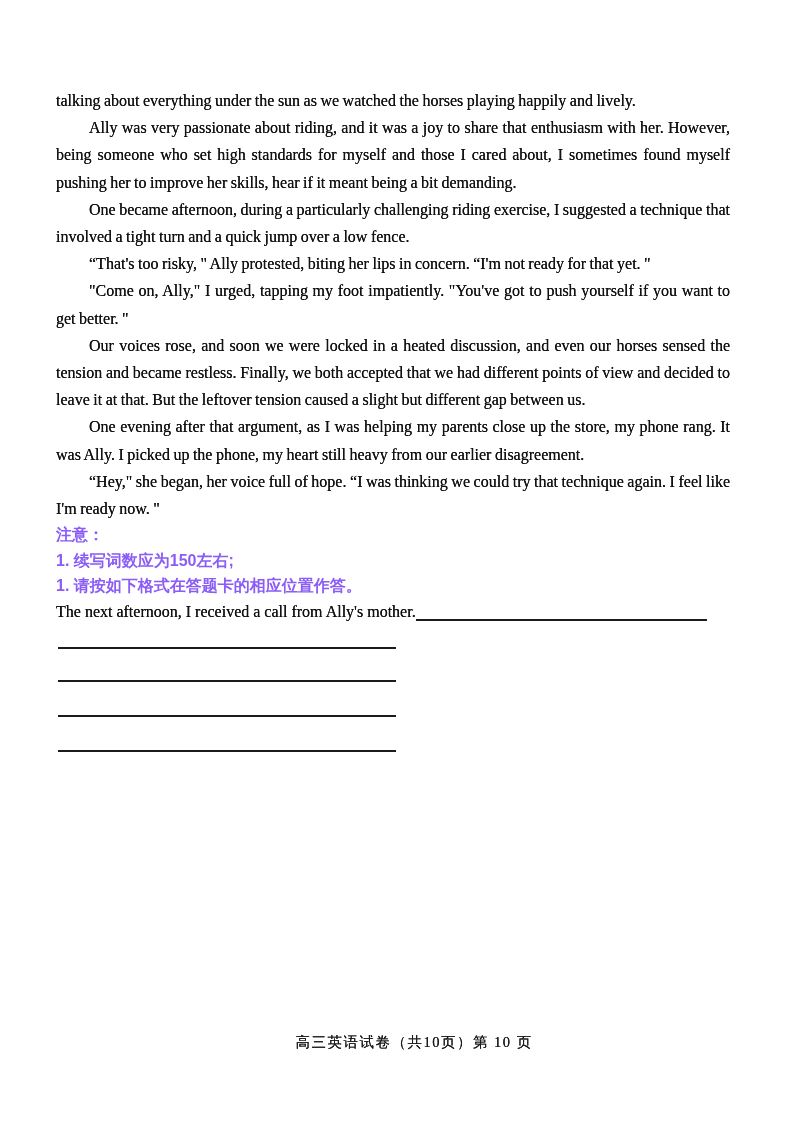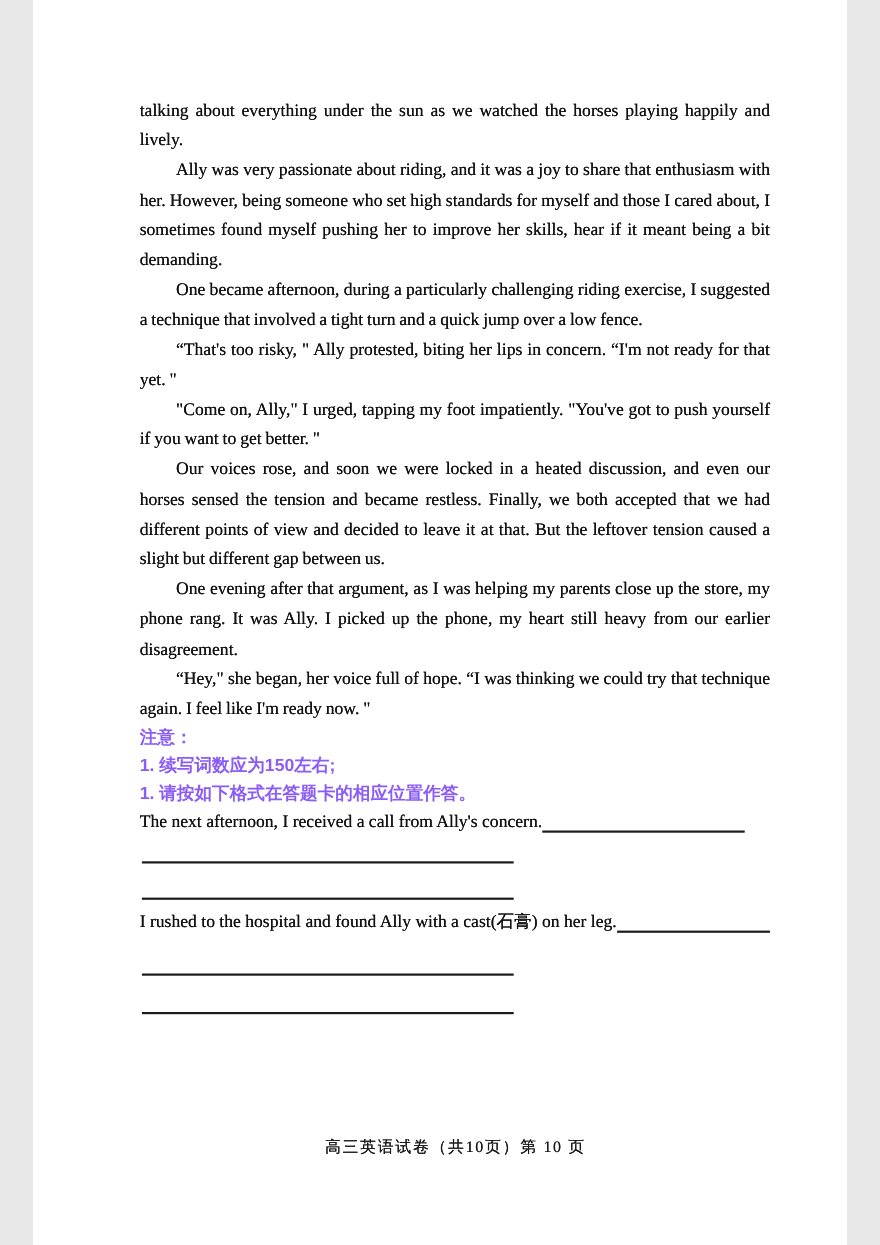--- a/index.html
+++ b/index.html
@@ -1,24 +1,24 @@
 <!DOCTYPE html>
 <html><head>
 <meta charset="utf-8">
 <style>
   html,body { margin:0; padding:0; background:#e8e8e8; }
   .page {
     position:relative;
-    width:740px; height:1132px;
+    width:800px; height:1132px;
     margin:0 auto;
     background:#ffffff;
     color:#121212;
     font-family:"Liberation Serif","DejaVu Serif",serif;
     box-sizing:border-box;
-    padding:87px 70px 0 97px;
+    padding:87px 70px 0 56px;
     overflow:hidden;
   }
   
   .story p {
     margin:0;
     font-size:16px;
     line-height:27.2px;
     text-align:justify;
     text-indent:33px;
     word-spacing:-0.5px;
@@ -92,30 +92,26 @@
     <p>“Hey," she began, her voice full of hope. “I was thinking we could try that technique again. I feel like I'm ready now. "</p>
   </div>
 
   <div class="notes">
     <p>注意：</p>
     <p>1. 续写词数应为150左右;</p>
     <p>1. 请按如下格式在答题卡的相应位置作答。</p>
   </div>
 
   <div class="lead-line">
-    <span class="lead-text">The next afternoon, I received a call from Ally's concern.</span>
+    <span class="lead-text">The next afternoon, I received a call from Ally's mother.</span>
     <span class="lead-fill end-short"></span>
   </div>
 
   <div class="answer-line gap-a"></div>
   <div class="answer-line gap-b"></div>
 
-  <div class="lead-line lead2">
-    <span class="lead-text">I rushed to the hospital and found Ally with a cast(石膏) on her leg.</span>
-    <span class="lead-fill"></span>
-  </div>
 
   <div class="answer-line gap-c"></div>
   <div class="answer-line gap-c"></div>
 
   <div class="footer">高三英语试卷（共10页）第 10 页</div>
 
 </div>
 
 </body></html>

